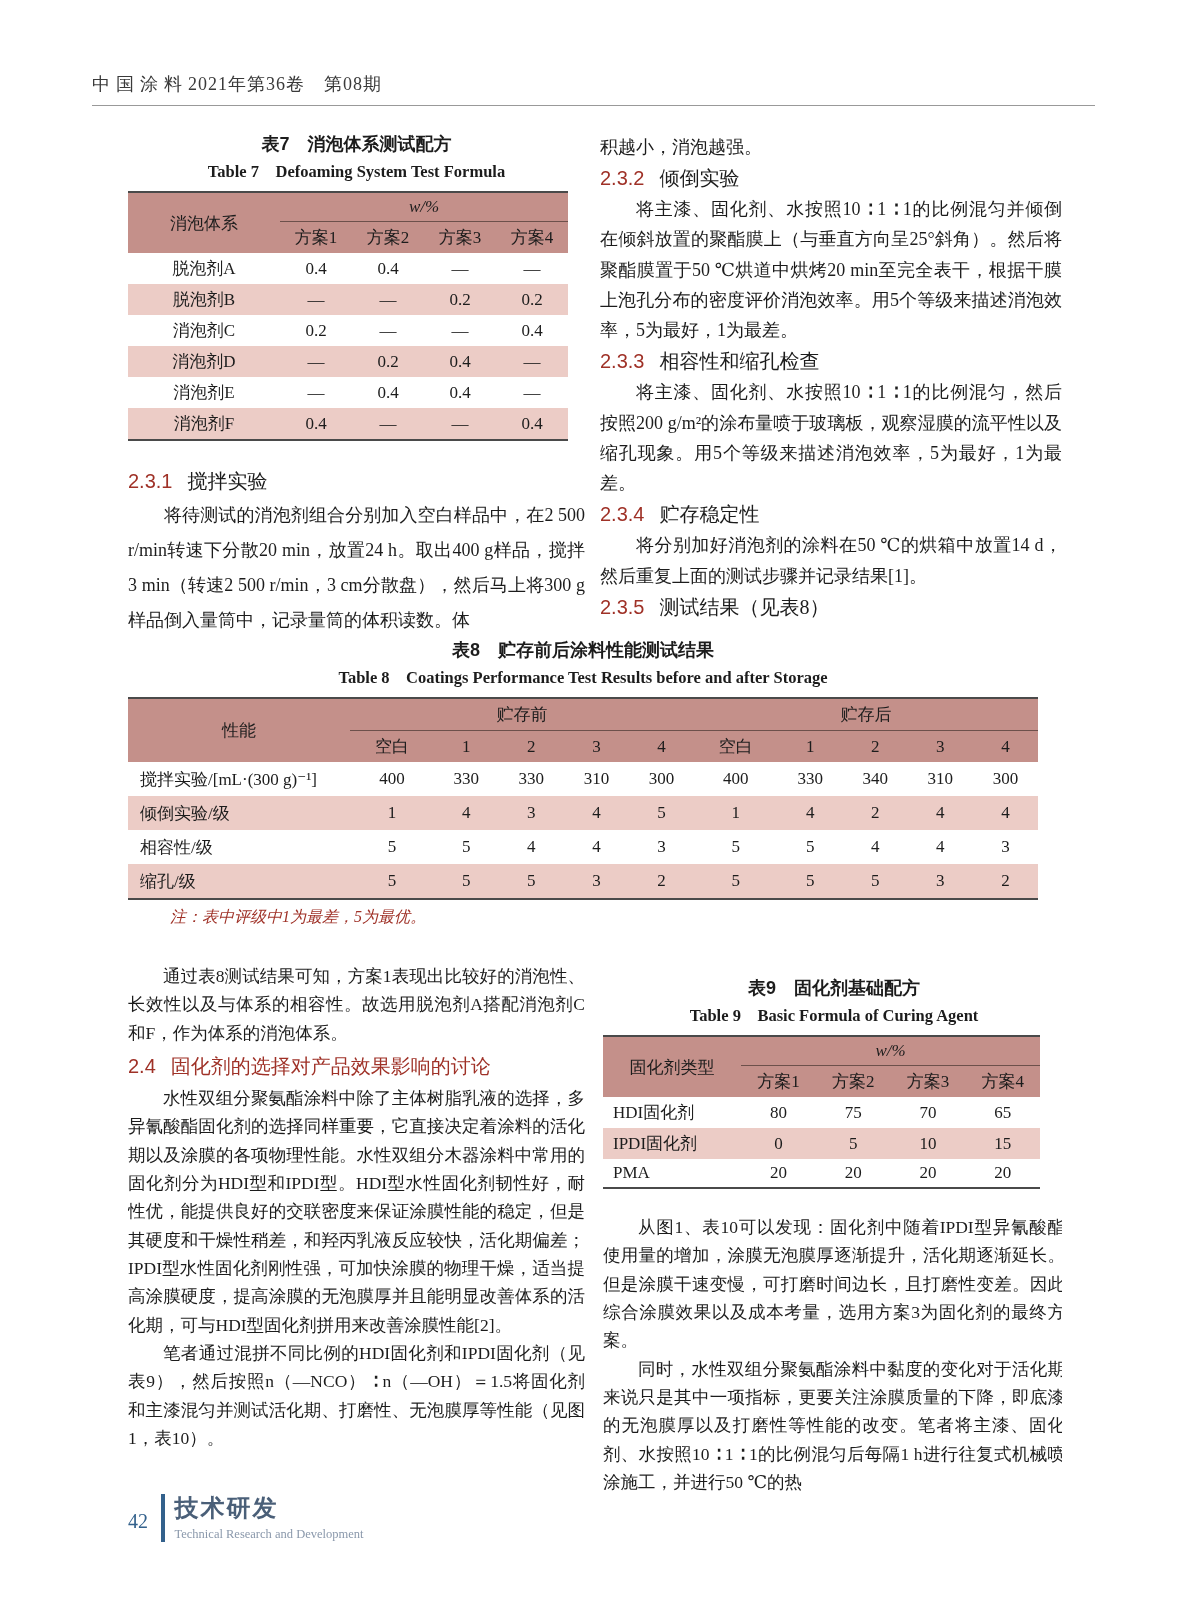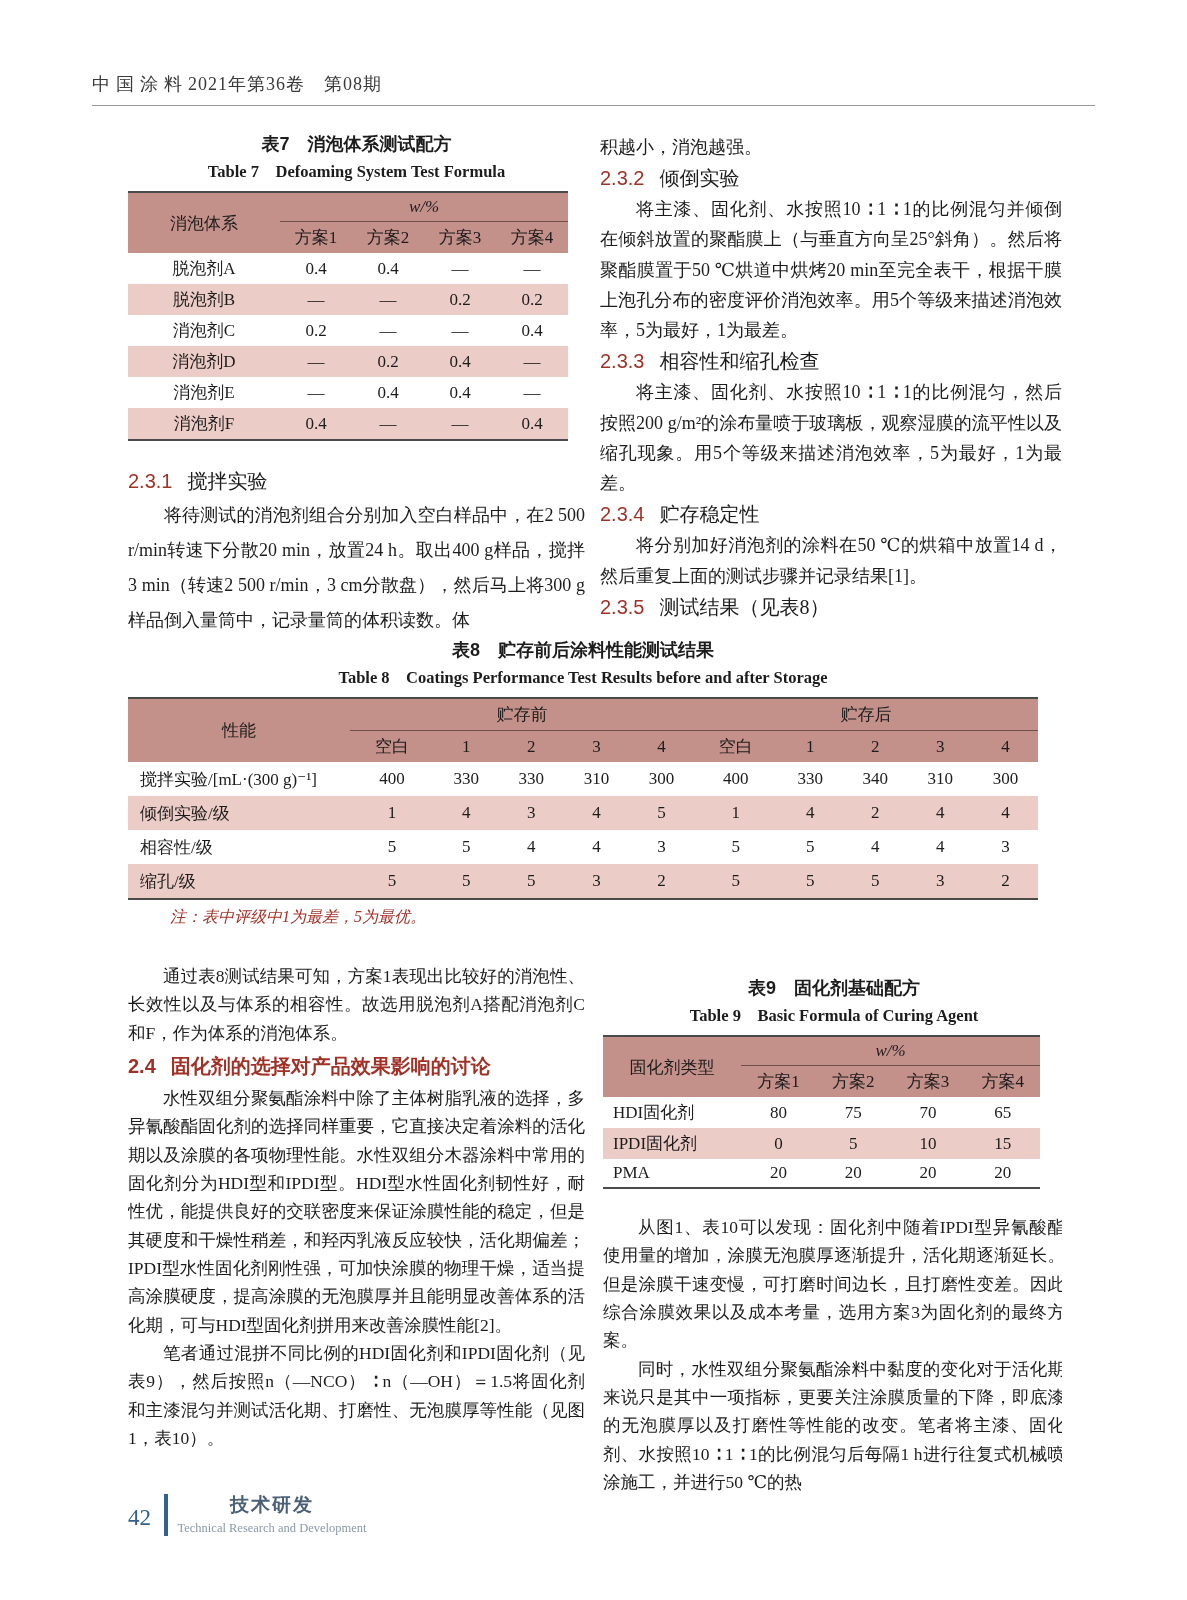--- a/index.html
+++ b/index.html
@@ -46,36 +46,36 @@
   .t9 table.tbl{width:437px;}
   .t9 col.c0{width:138px;}
   .t9 td.lbl{text-align:left;padding-left:10px;}
   
   .para{margin:0;font-size:18px;text-align:justify;line-height:1.95;}
   .para.indent{text-indent:2em;}
   .sec-head{margin:5px 0 3px 0;font-size:20px;}
   .sec-num{color:var(--accent-red);font-family:"Liberation Sans","DejaVu Sans",sans-serif;
            margin-right:15px;}
   .sec-title{color:#1c1c1c;}
-  .sec-head.major{font-weight:bold;font-family:"Liberation Sans","DejaVu Sans",sans-serif;}
+  .sec-head.major{font-weight:normal;font-family:"Liberation Sans","DejaVu Sans",sans-serif;}
   .sec-head.major .sec-title{color:var(--accent-red);}
   .col-r .para{line-height:1.68;}
   .col-r .sec-head{margin:3px 0 2px 0;}
   .t7-gap{height:22px;}
   .row-bottom{display:flex;gap:18px;margin-top:34px;height:550px;overflow:hidden;}
   .row-bottom .para{font-size:17.5px;line-height:1.62;}
   .row-bottom .sec-head{margin:6px 0 4px 0;}
   .pre-t9-gap{height:14px;}
   .after-tbl{margin-top:24px;}
   
   .footer{position:absolute;left:128px;top:1492px;display:flex;align-items:stretch;}
-  .pg-num{font-size:23px;color:var(--footer-blue);align-self:center;margin-top:8px;}
+  .pg-num{font-size:20px;color:var(--footer-blue);align-self:center;margin-top:8px;}
   .vbar{width:3.5px;background:var(--footer-blue);margin:2px 10px 0 13px;}
   .f-cn{font-family:Liberation Mono, monospace;font-weight:bold;
-        font-size:19px;color:var(--footer-text);letter-spacing:2px;text-align:center;}
+        font-size:24px;color:var(--footer-text);letter-spacing:2px;}
   .f-en{font-size:12.5px;color:var(--footer-en-gray);margin-top:3px;}
 </style>
 </head>
 <body>
 
 <div class="page">
 
   <div class="pg-header">
     <span class="journal-name">中国涂料</span>
     <span class="issue-info">2021年第36卷　第08期</span>

